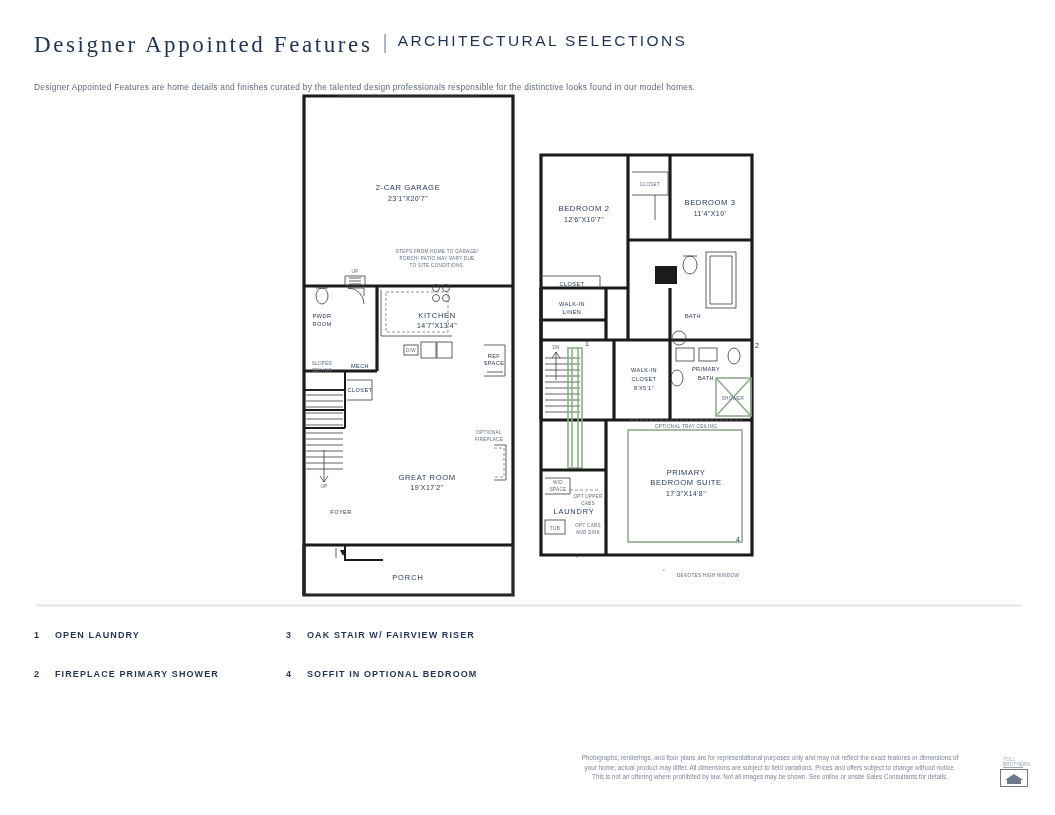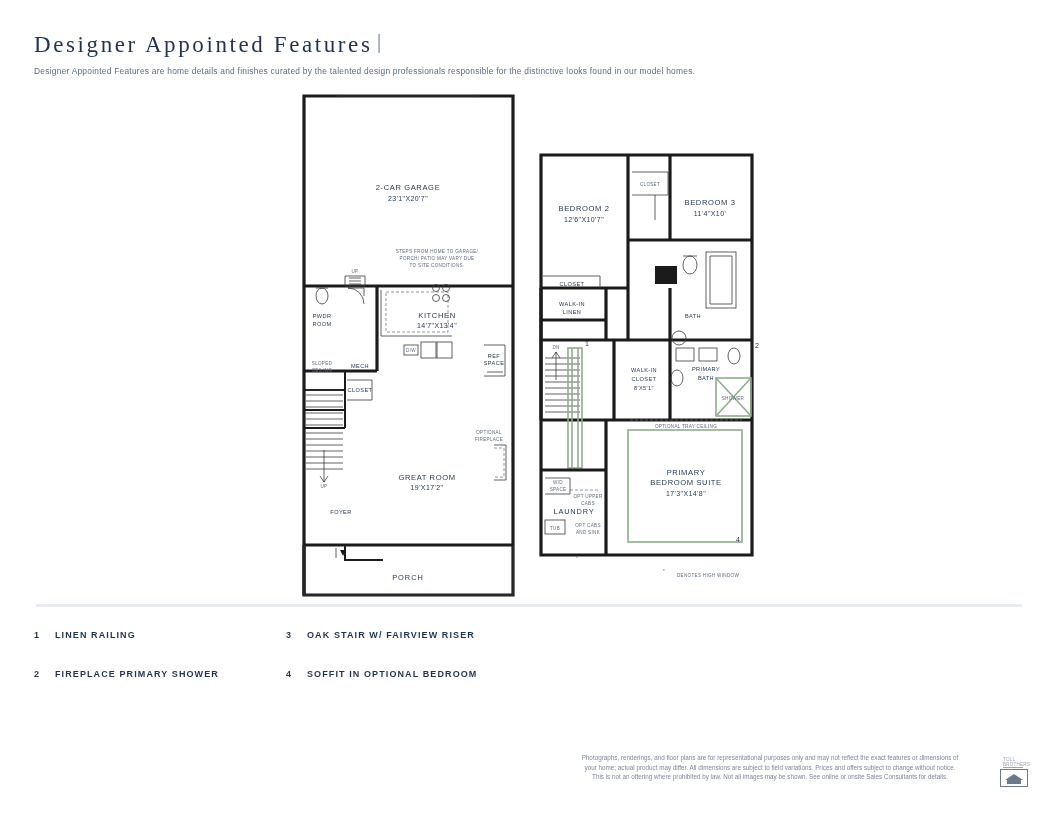--- a/index.html
+++ b/index.html
@@ -23,21 +23,21 @@
   
   .header {
     position: absolute;
     left: 34px;
     top: 32px;
     right: 34px;
   }
   .title-row {
     display: flex;
     align-items: flex-start;
-    gap: 4px;
+    gap: 10px;
   }
   .title-main {
     font-family: "Liberation Serif", serif;
     font-size: 23px;
     letter-spacing: 2.6px;
     color: #1f3352;
     white-space: nowrap;
   }
   .title-divider {
     font-size: 20px;
@@ -46,21 +46,21 @@
     transform: translateY(-1px);
   }
   .title-sub {
     font-size: 15.5px;
     letter-spacing: 2.4px;
     color: #1f3352;
     font-weight: 400;
     white-space: nowrap;
   }
   .subtitle {
-    margin-top: 8px;
+    margin-top: 24px;
     font-size: 8.4px;
     letter-spacing: 0.25px;
     color: #5d6b80;
   }
 
   
   .plans {
     position: absolute;
     left: 0;
     top: 90px;
@@ -186,20 +186,21 @@
 </style>
 </head>
 <body>
 
 <div class="page">
 
   <div class="header">
     <div class="title-row">
       <div class="title-main">Designer Appointed Features</div>
       <div class="title-divider">|</div>
+      <div class="title-sub">ARCHITECTURAL SELECTIONS</div>
     </div>
     <div class="subtitle">Designer Appointed Features are home details and finishes curated by the talented design professionals responsible for the distinctive looks found in our model homes.</div>
   </div>
 
   <div class="plans">
     <svg class="plan-svg" width="1055" height="510" viewBox="0 0 1055 510">
       <style>
         .w   { stroke:#1b1b1b; fill:none; stroke-width:3.2; }
         .wt  { stroke:#1b1b1b; fill:none; stroke-width:2; }
         .thin{ stroke:#3a3a3a; fill:none; stroke-width:0.8; }
@@ -391,21 +392,21 @@
       <text class="xs" x="708" y="487">DENOTES HIGH WINDOW</text>
     </svg>
   </div>
 
   <div class="divider"></div>
 
   <div class="legend">
     <div class="legend-grid">
       <div class="legend-item">
         <span class="legend-num">1</span>
-        <span class="legend-label">LINEN RAILING</span>
+        <span class="legend-label">OPEN LAUNDRY</span>
       </div>
       <div class="legend-item">
         <span class="legend-num">3</span>
         <span class="legend-label">OAK STAIR W/ FAIRVIEW RISER</span>
       </div>
       <div class="legend-item">
         <span class="legend-num">2</span>
         <span class="legend-label">FIREPLACE PRIMARY SHOWER</span>
       </div>
       <div class="legend-item">

